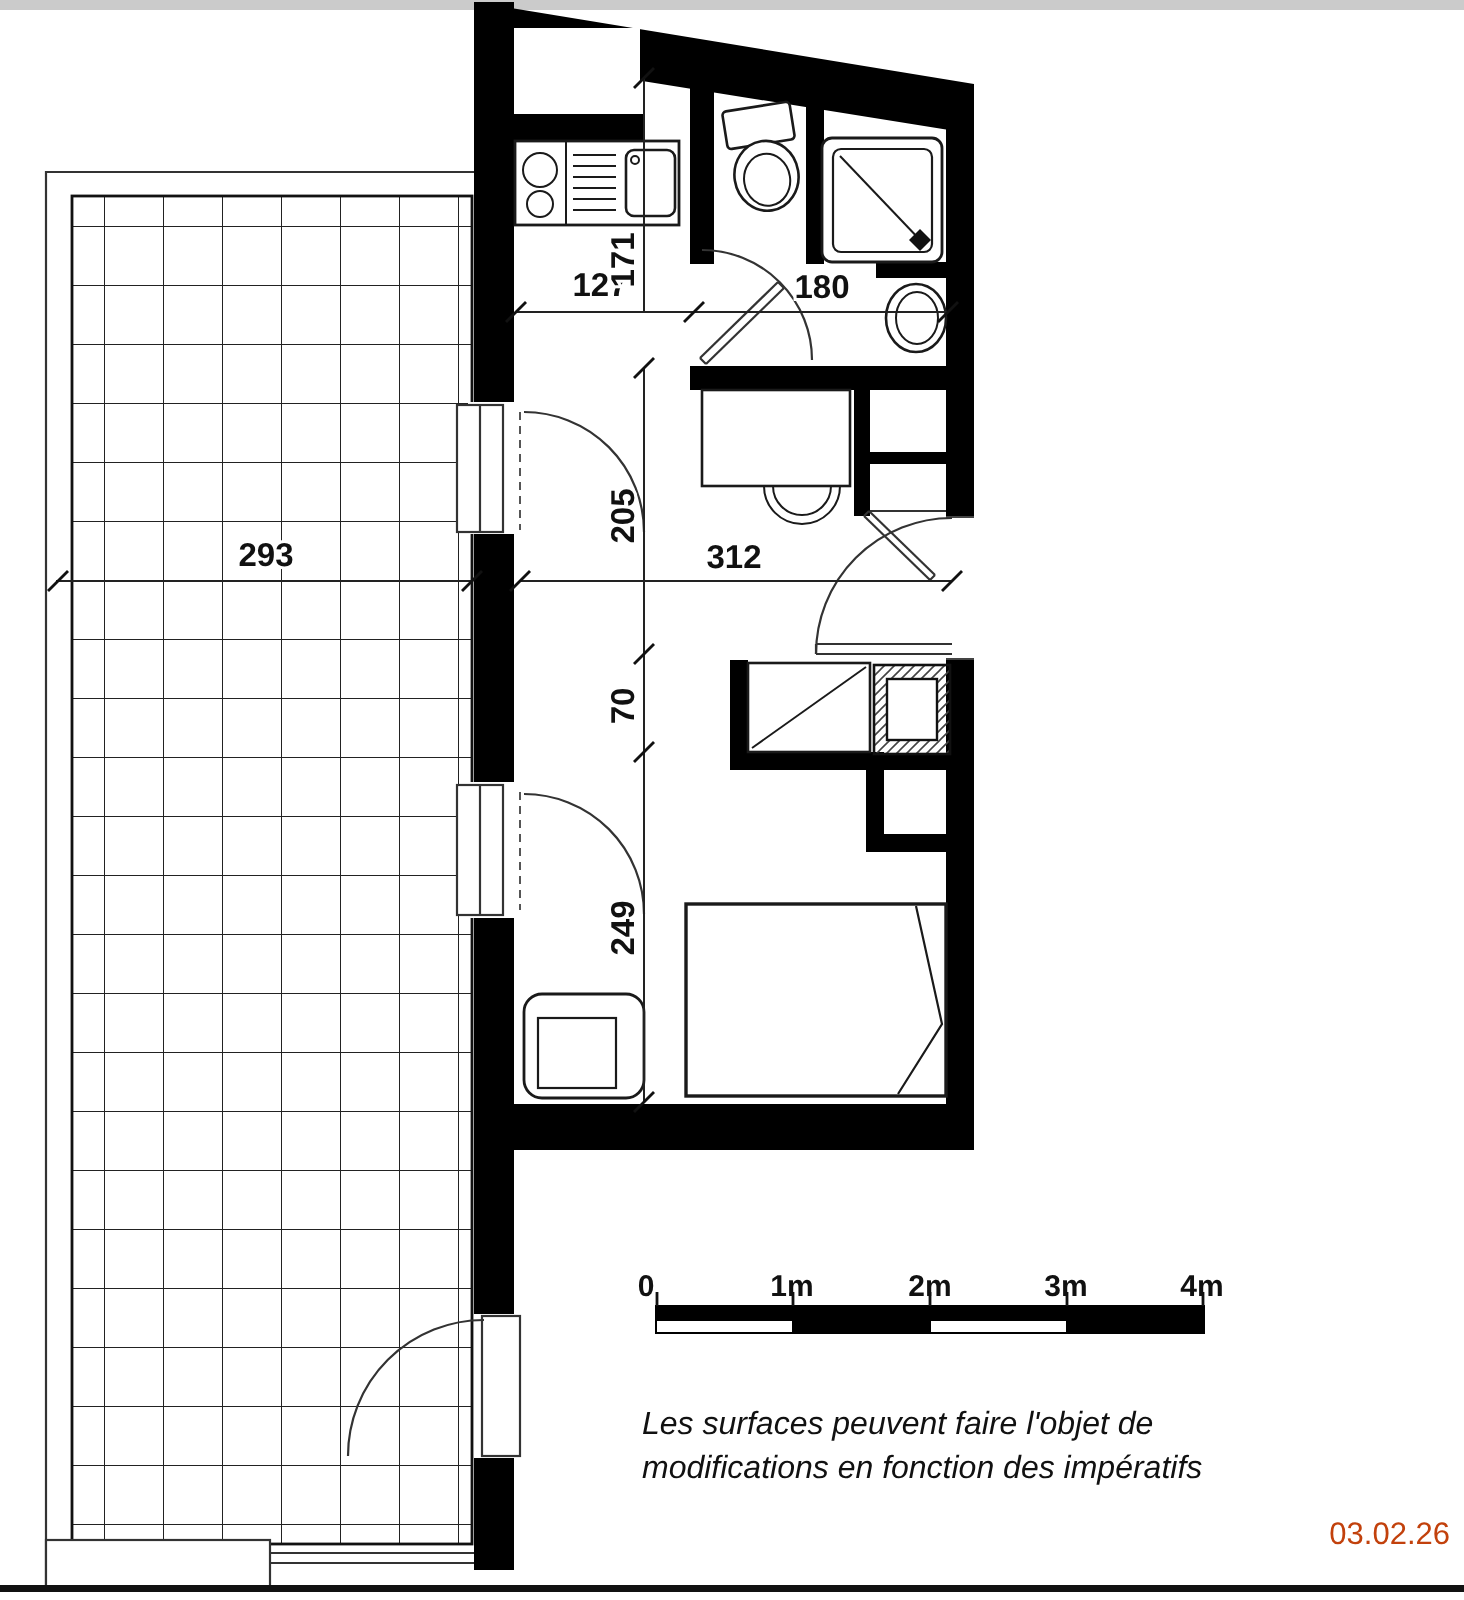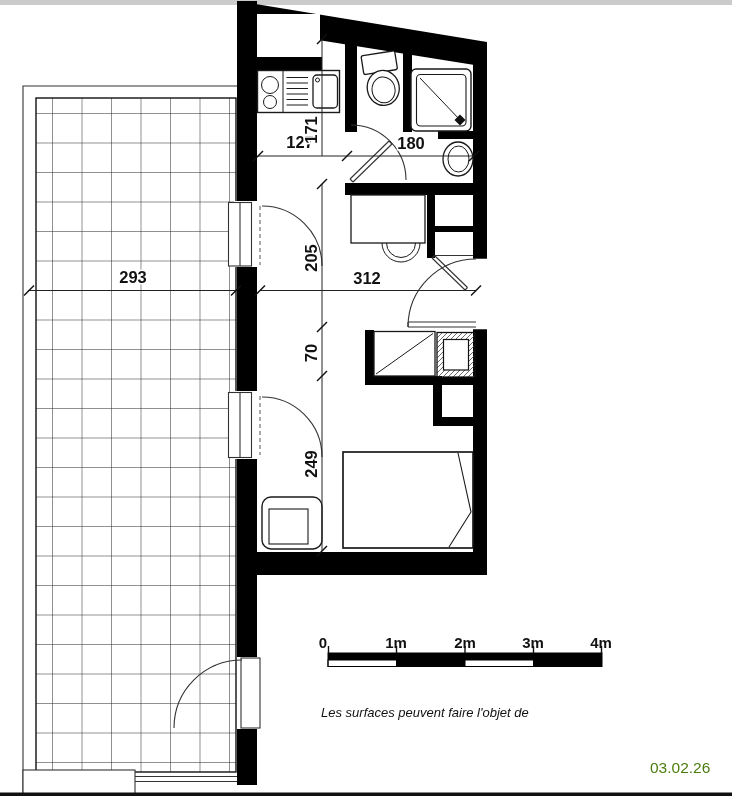--- a/index.html
+++ b/index.html
@@ -9,23 +9,23 @@
   .wall{fill:#000;stroke:none;}
   .thin{stroke:#333;stroke-width:1.1;fill:none;}
   .fix{stroke:#1a1a1a;stroke-width:1.3;fill:#fff;}
   .fixl{stroke:#1a1a1a;stroke-width:1;fill:none;}
   .dimline{stroke:#222;stroke-width:1;fill:none;}
   .tk{stroke:#111;stroke-width:1.4;}
   .dim{font:600 16.5px "Liberation Sans",sans-serif;fill:#111;text-anchor:middle;
        paint-order:stroke;stroke:#fff;stroke-width:3px;}
   .sclabel{font:700 15px "Liberation Sans",sans-serif;fill:#111;text-anchor:middle;}
   .notes{position:absolute;left:321px;top:702px;width:330px;
-         font-style:italic;font-size:13px;line-height:21.5px;color:#111;}
-  .date{position:absolute;left:650px;top:759px;width:75px;
-        font-size:15.5px;color:#4d7c0f;}
+         font-style:italic;font-size:16px;line-height:21.5px;color:#111;}
+  .date{position:absolute;left:650px;top:759px;width:75px;text-align:right;
+        font-size:15.5px;color:#c2410c;}
 </style>
 </head>
 <body>
 
 <div id="canvas">
 <svg width="732" height="800" viewBox="0 0 732 800">
   <defs>
     <pattern id="tiles" x="22.5" y="83.5" width="29.5" height="29.5" patternUnits="userSpaceOnUse">
       <path d="M0,0 H29.5 M0,0 V29.5" stroke="#222" stroke-width="1" fill="none"></path>
     </pattern>
@@ -224,15 +224,16 @@
     <text class="sclabel" x="465" y="648">2m</text>
     <text class="sclabel" x="533" y="648">3m</text>
     <text class="sclabel" x="601" y="648">4m</text>
   </g>
 
   <rect x="0" y="792.5" width="732" height="3.5" fill="#111"></rect>
 </svg>
 
   <div class="notes">
     <div>Les surfaces peuvent faire l'objet de</div>
+    <div>modifications en fonction des impératifs</div>
   </div>
   <div class="date">03.02.26</div>
 </div>
 
 </body></html>

